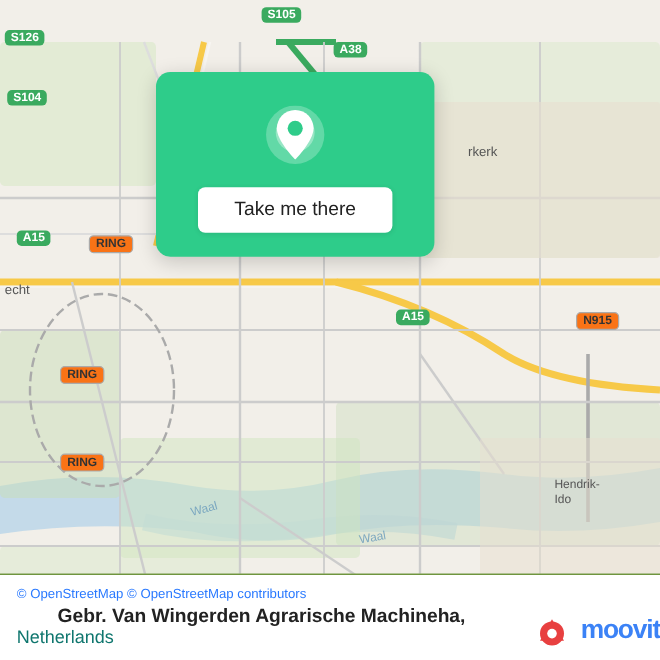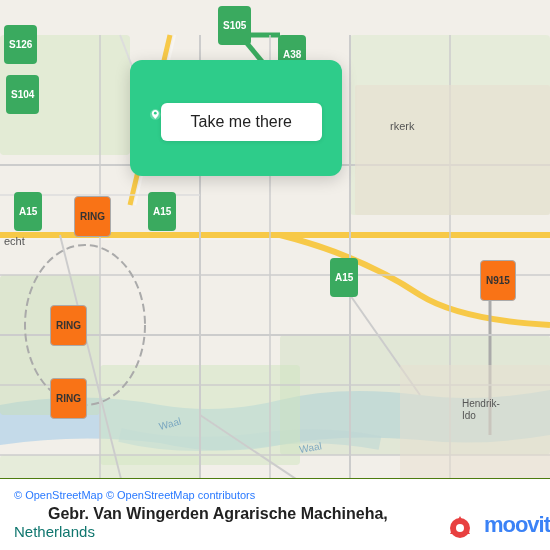--- a/index.html
+++ b/index.html
@@ -26,25 +26,25 @@
       position: absolute;
       top: 0; left: 0;
       width: 100%; height: 100%;
     }
 
     
     .location-card {
       position: absolute;
       top: 60px;
       left: 130px;
-      width: 212px;
+      width: 232px;
       background: #2ecc8a;
       border-radius: 12px;
       display: flex;
-      flex-direction: row;
+      flex-direction: column;
       align-items: center;
       padding: 28px 20px 20px 20px;
       box-shadow: 0 4px 16px rgba(0,0,0,0.18);
       justify-content: space-between;
     }
 
     .pin-icon {
       width: 54px;
       height: 54px;
       margin-bottom: 14px;
@@ -111,21 +111,21 @@
       color: #222;
       letter-spacing: -1px;
     }
 
     
     .road-badge {
       position: absolute;
       border-radius: 4px;
       font-size: 10px;
       font-weight: bold;
-      padding: 14px 5px;
+      padding: 1px 5px;
       color: white;
     }
     .road-badge.green { background: #3aaa5f; }
     .road-badge.blue  { background: #2979FF; }
     .road-badge.white-badge {
       background: #f97316;
       color: #333;
       border: 1px solid #aaa;
     }
   </style>

